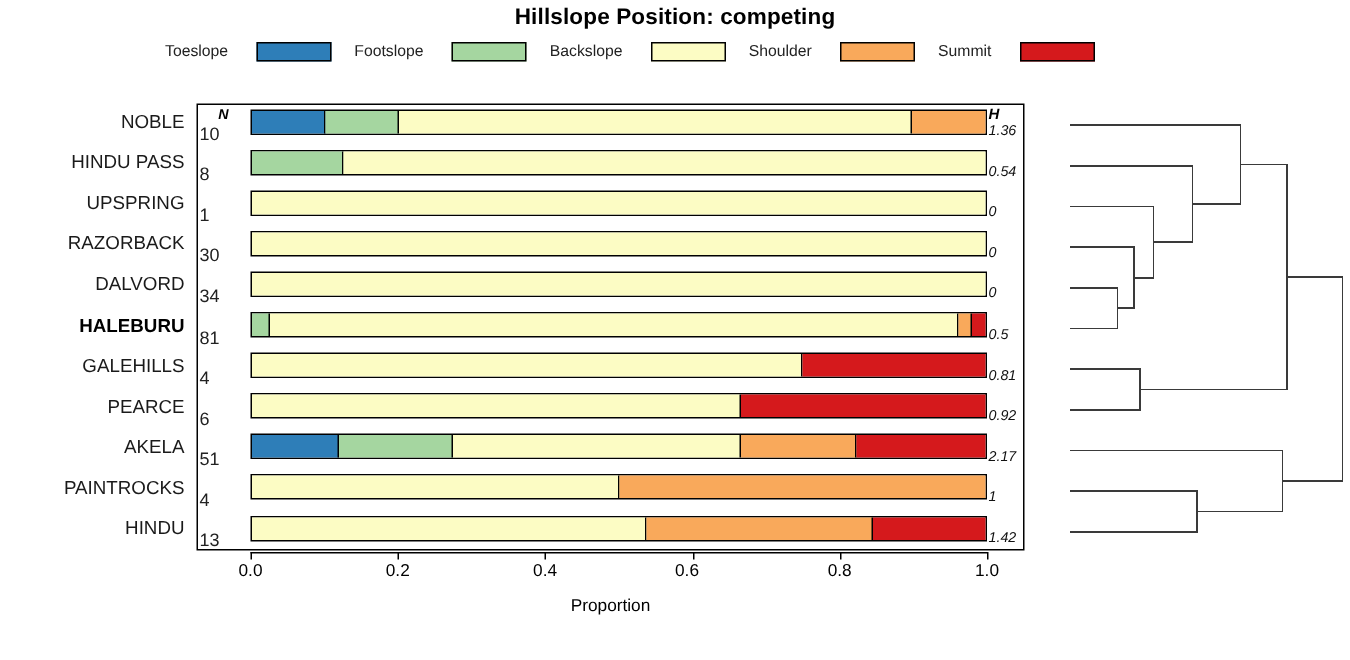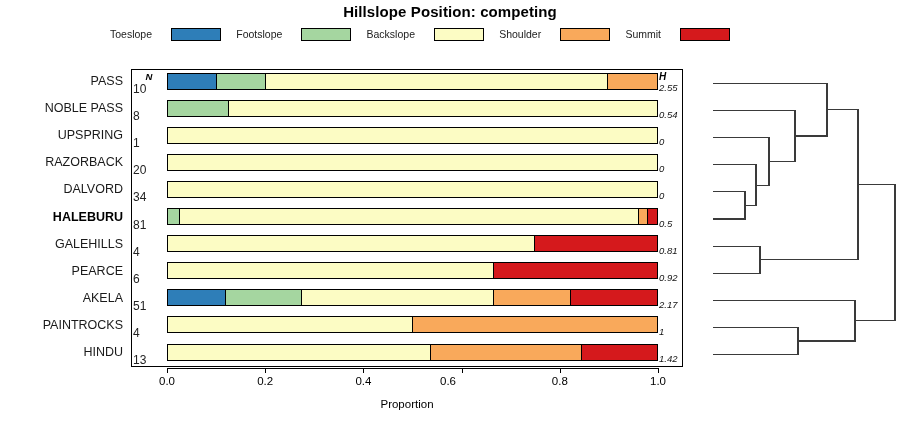--- a/index.html
+++ b/index.html
@@ -86,41 +86,41 @@
       <span class="legend-label">Shoulder</span>
       <span class="legend-swatch" style="background:#F9A95B"></span>
     </div>
     <div class="legend-item">
       <span class="legend-label">Summit</span>
       <span class="legend-swatch" style="background:#D5191C"></span>
     </div>
   </div>
 
   <div class="taxa" id="taxa-col">
-      <div class="taxa-row" style="top: -1.5px;">PASS</div>
-      <div class="taxa-row" style="top: 25.6px;">NOBLE PASS</div>
+      <div class="taxa-row" style="top: -1.5px;">NOBLE</div>
+      <div class="taxa-row" style="top: 25.6px;">HINDU PASS</div>
       <div class="taxa-row" style="top: 52.7px;">UPSPRING</div>
       <div class="taxa-row" style="top: 106.9px;">DALVORD</div>
       <div class="taxa-row" style="top: 79.8px;">RAZORBACK</div>
       <div class="taxa-row bold" style="top: 134px;">HALEBURU</div>
       <div class="taxa-row" style="top: 161.1px;">GALEHILLS</div>
       <div class="taxa-row" style="top: 188.2px; margin-left: 31px;">PEARCE</div>
       <div class="taxa-row" style="top: 215.3px;">AKELA</div>
       <div class="taxa-row" style="top: 242px;">PAINTROCKS</div>
       <div class="taxa-row" style="top: 269.5px;">HINDU</div>
     </div>
 
   <div class="plotbox"></div>
 
   <div class="ncol" id="n-col">
     <div class="ncol-head">N</div>
   <div class="ncol-val" style="top: 13px;">10</div>
       <div class="ncol-val" style="top: 40.1px;">8</div>
       <div class="ncol-val" style="top: 67.2px;">1</div>
-      <div class="ncol-val" style="top: 94.3px;">20</div>
+      <div class="ncol-val" style="top: 94.3px;">30</div>
       <div class="ncol-val" style="top: 121.4px;">34</div>
       <div class="ncol-val" style="top: 148.5px;">81</div>
       <div class="ncol-val" style="top: 175.6px;">4</div>
       <div class="ncol-val" style="top: 202.7px;">6</div>
       <div class="ncol-val" style="top: 229.8px;">51</div>
       <div class="ncol-val" style="top: 256.9px;">4</div>
       <div class="ncol-val" style="top: 284px;">13</div>
     </div>
 
   <div class="bars" id="bars-area">
@@ -170,21 +170,21 @@
       </div>
       <div class="bar-row" style="top: 274.5px;">
         <div class="seg" style="flex-basis: 53.8%; background: rgb(252, 252, 196);"></div>
         <div class="seg" style="flex-basis: 30.8%; background: rgb(249, 169, 91);"></div>
         <div class="seg" style="flex-basis: 15.4%; background: rgb(213, 25, 28);"></div>
       </div>
     </div>
 
   <div class="hcol" id="h-col">
     <div class="hcol-head">H</div>
-  <div class="hcol-val" style="top: 13px;">2.55</div>
+  <div class="hcol-val" style="top: 13px;">1.36</div>
       <div class="hcol-val" style="top: 40.1px;">0.54</div>
       <div class="hcol-val" style="top: 67.2px;">0</div>
       <div class="hcol-val" style="top: 94.3px;">0</div>
       <div class="hcol-val" style="top: 121.4px;">0</div>
       <div class="hcol-val" style="top: 148.5px;">0.5</div>
       <div class="hcol-val" style="top: 175.6px;">0.81</div>
       <div class="hcol-val" style="top: 202.7px;">0.92</div>
       <div class="hcol-val" style="top: 229.8px;">2.17</div>
       <div class="hcol-val" style="top: 256.9px;">1</div>
       <div class="hcol-val" style="top: 284px;">1.42</div>
@@ -192,21 +192,21 @@
 
   <div class="xaxis" id="xaxis">
     <div class="xaxisline"></div>
   <div class="xtick" style="left: 0px;"></div>
       <div class="xlabel" style="left: 0px;">0.0</div>
       <div class="xtick" style="left: 98.2px;"></div>
       <div class="xlabel" style="left: 98.2px;">0.2</div>
       <div class="xtick" style="left: 196.4px;"></div>
       <div class="xlabel" style="left: 196.4px;">0.4</div>
       <div class="xtick" style="left: 294.6px;"></div>
-      <div class="xlabel" style="left: 281px;">0.6</div>
+      <div class="xlabel" style="left: 291px;">0.6</div>
       <div class="xtick" style="left: 392.8px;"></div>
       <div class="xlabel" style="left: 392.8px;">0.8</div>
       <div class="xtick" style="left: 491px;"></div>
       <div class="xlabel" style="left: 491px;">1.0</div>
     </div>
   <div class="xtitle">Proportion</div>
 
   <div class="dendro">
     <svg width="210" height="298" viewBox="0 0 210 298">
       <g fill="none" stroke="#3a3a3a" stroke-width="1.1" shape-rendering="crispEdges">

